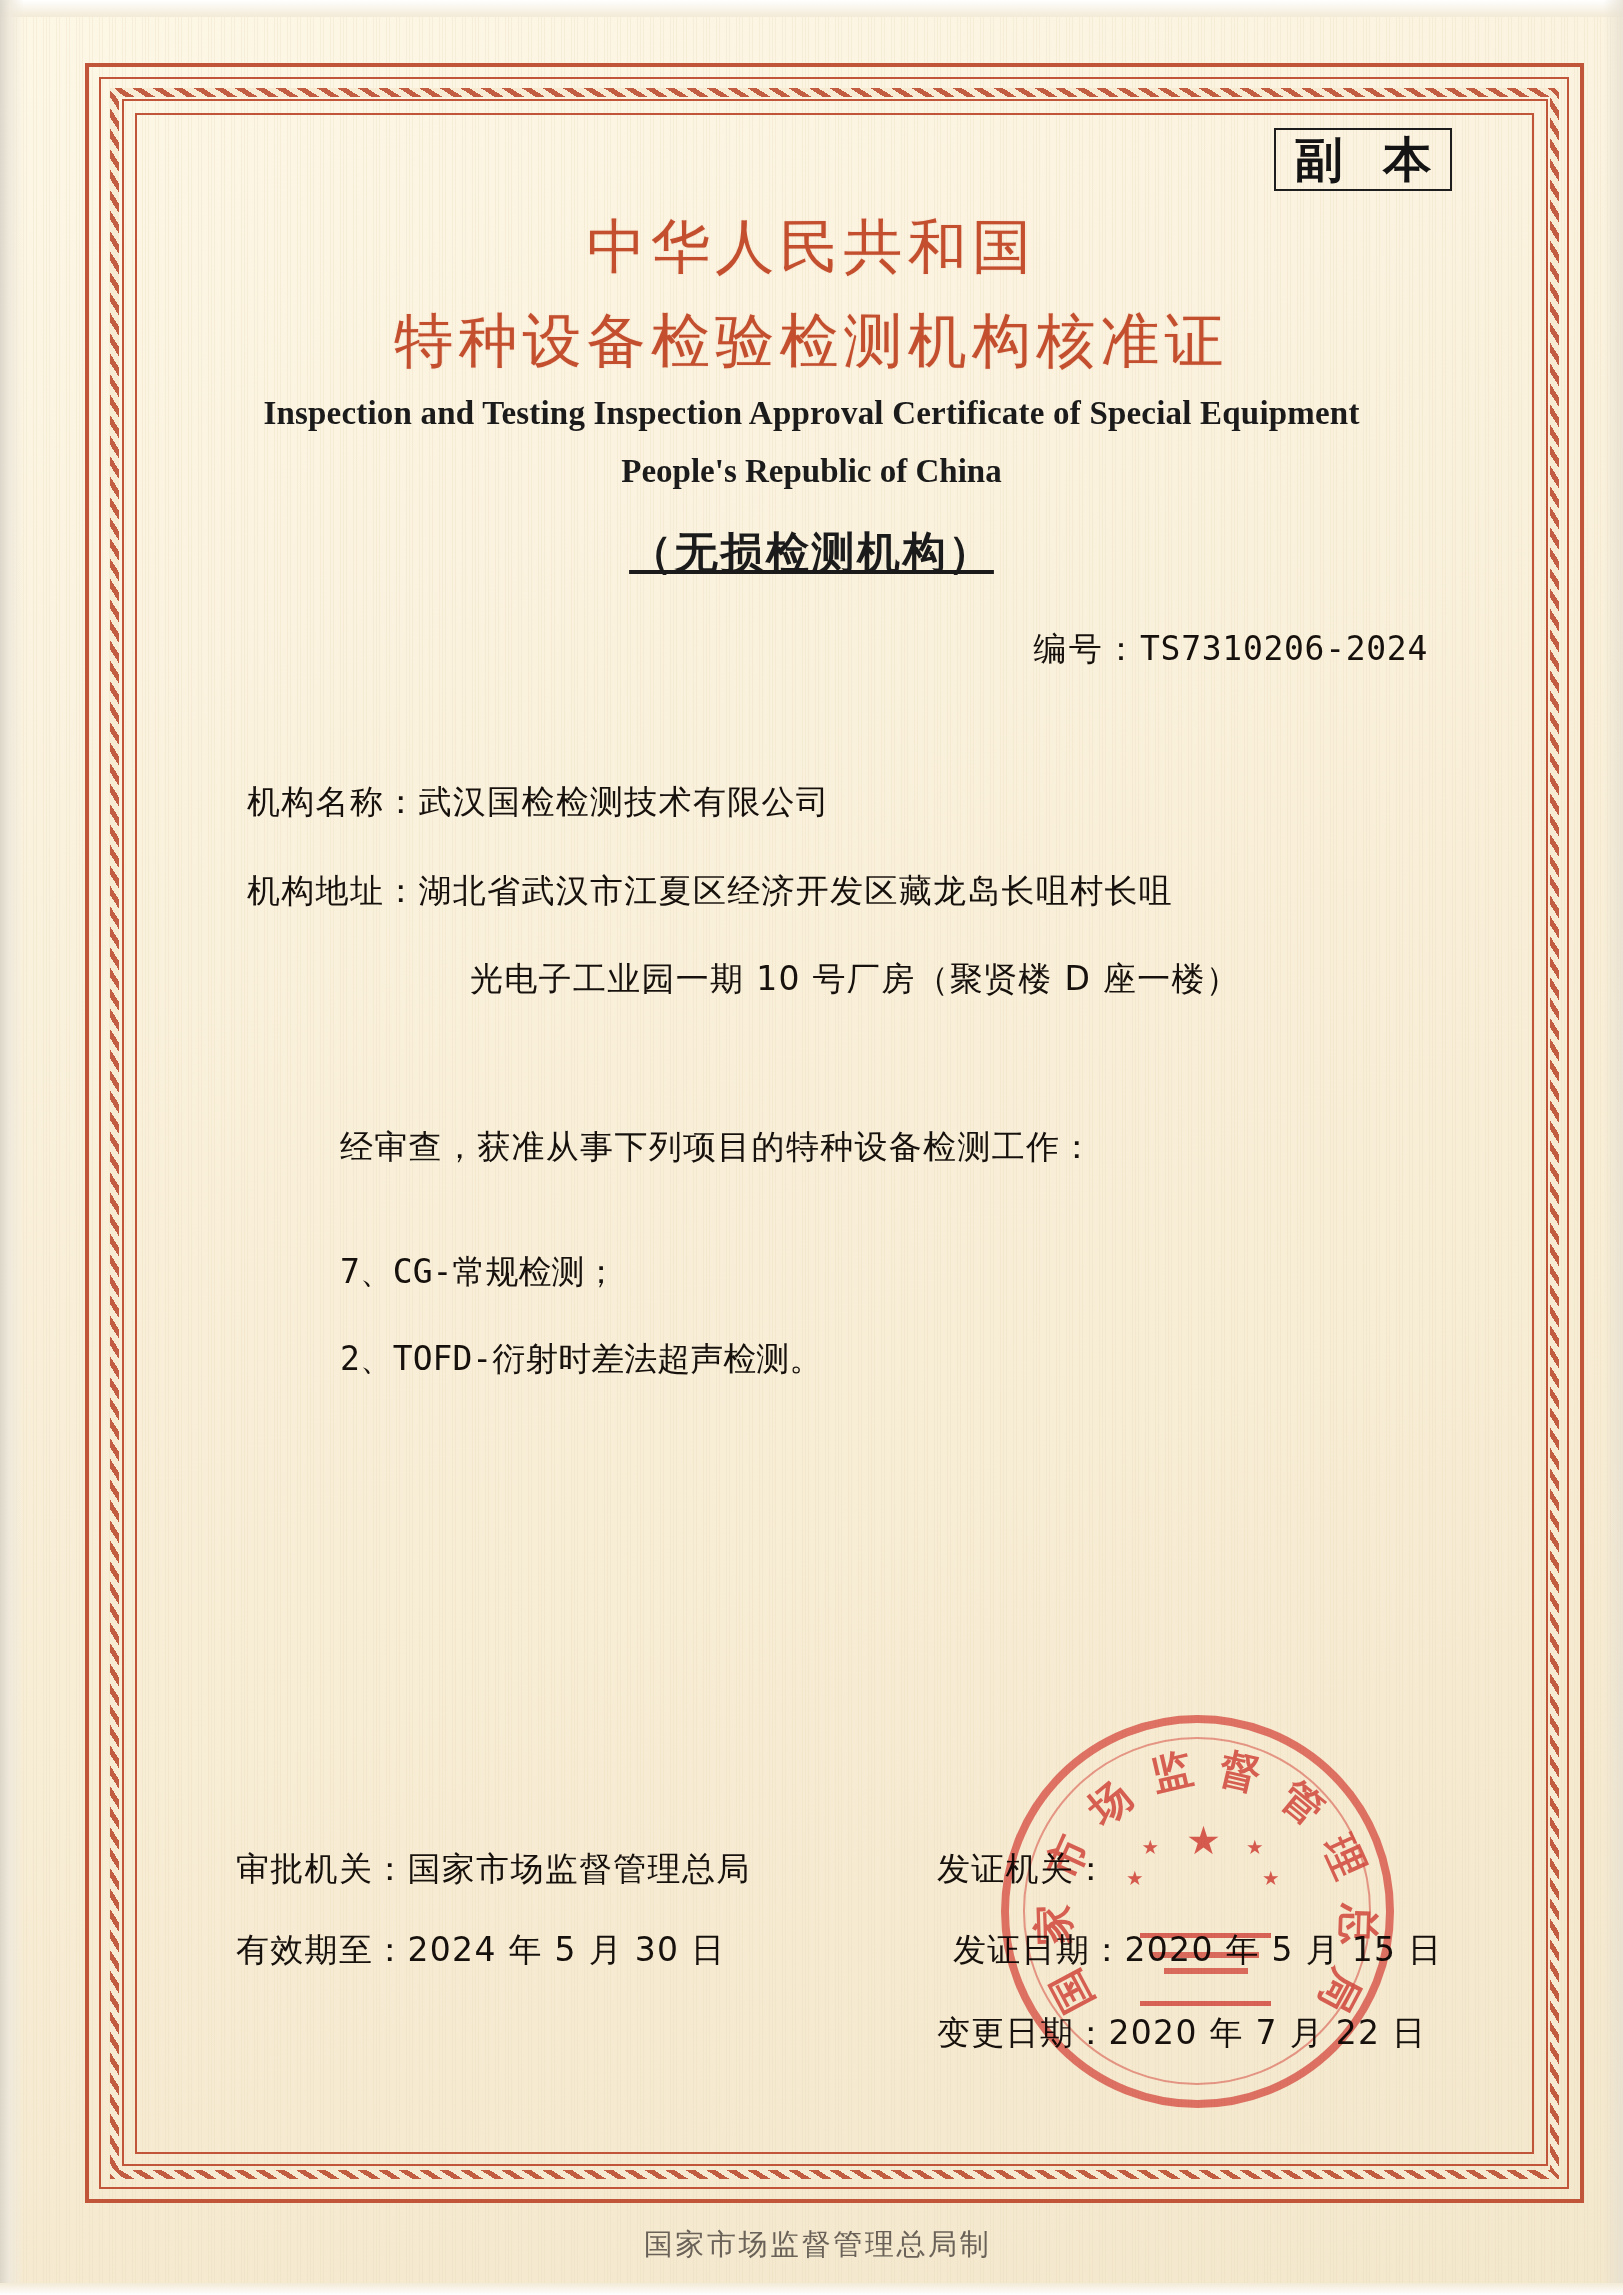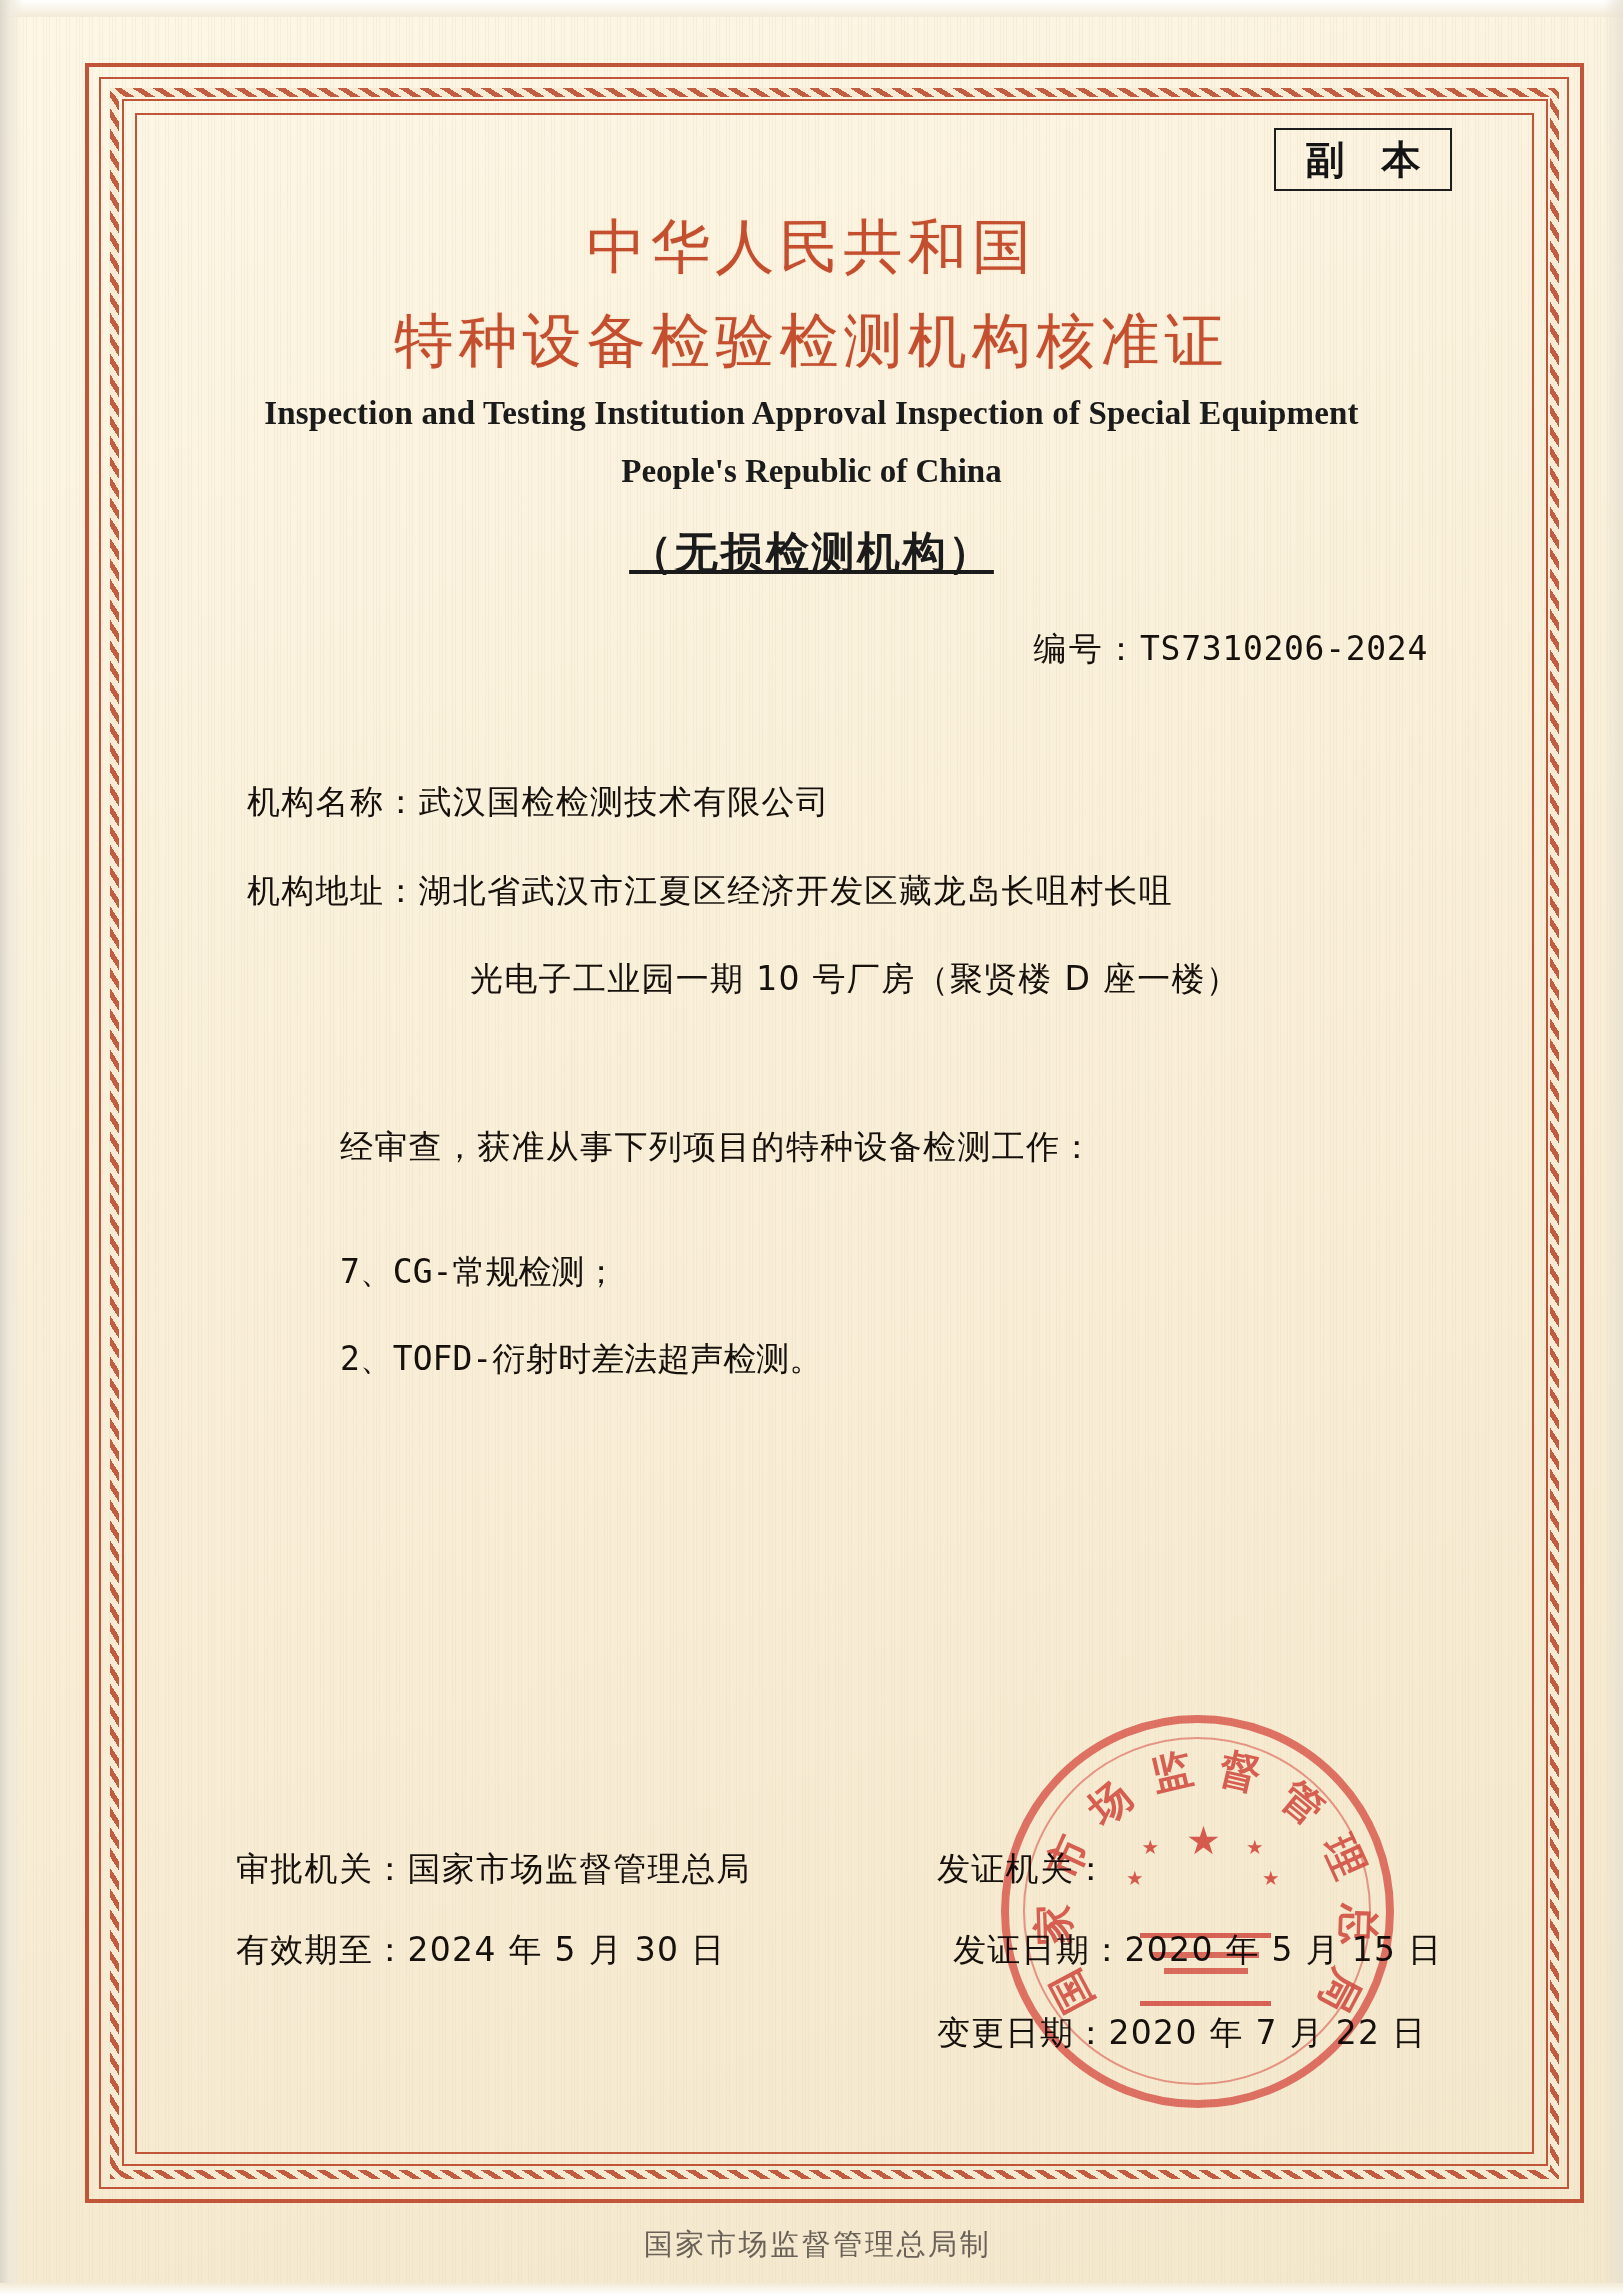--- a/index.html
+++ b/index.html
@@ -102,21 +102,21 @@
     width: 178px;
     height: 63px;
     box-sizing: border-box;
     border: 2.6px solid #1d1d1d;
     display: flex;
     align-items: center;
     justify-content: center;
   }
   .fuben-box span {
     font-family: "DejaVu Sans", "Liberation Sans", sans-serif;
-    font-size: 39px;
+    font-size: 48px;
     font-weight: 700;
     letter-spacing: 11.8px;
     text-indent: 11.8px;
     color: #141414;
     text-align: right;
   }
 
   .title-cn1, .title-cn2 {
     position: absolute;
     left: 0; right: 0;
@@ -304,21 +304,21 @@
   <div class="fret-ring fret-b"></div>
   <div class="fret-ring fret-c"></div>
   <div class="border-inner"></div>
 
   <div class="fuben-box">
     <span>副 本</span>
   </div>
 
   <div class="title-cn1">中华人民共和国</div>
   <div class="title-cn2">特种设备检验检测机构核准证</div>
-  <div class="title-en1">Inspection and Testing Institution Approval Inspection of Special Equipment</div>
+  <div class="title-en1">Inspection and Testing Inspection Approval Certificate of Special Equipment</div>
   <div class="title-en2">People's Republic of China</div>
   <div class="subtitle">（无损检测机构）</div>
 
   <div class="cert-no">
     <span class="lbl">编号：</span><span>TS7310206-2024</span>
   </div>
 
   <div class="field f-name">
     <span>机构名称：</span><span>武汉国检检测技术有限公司</span>
   </div>

